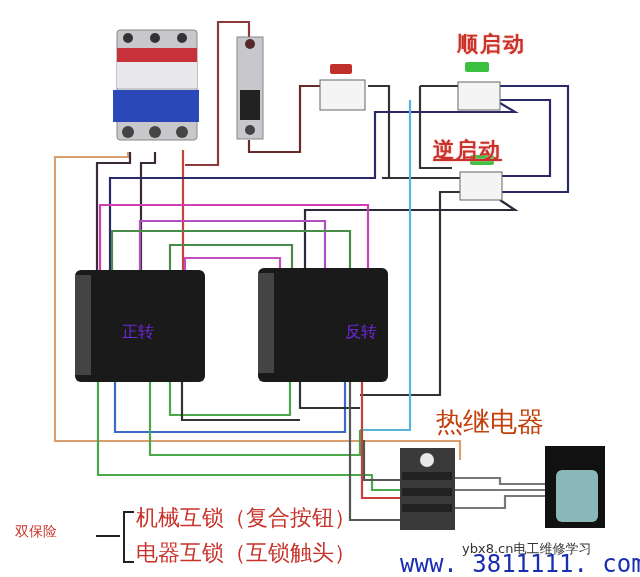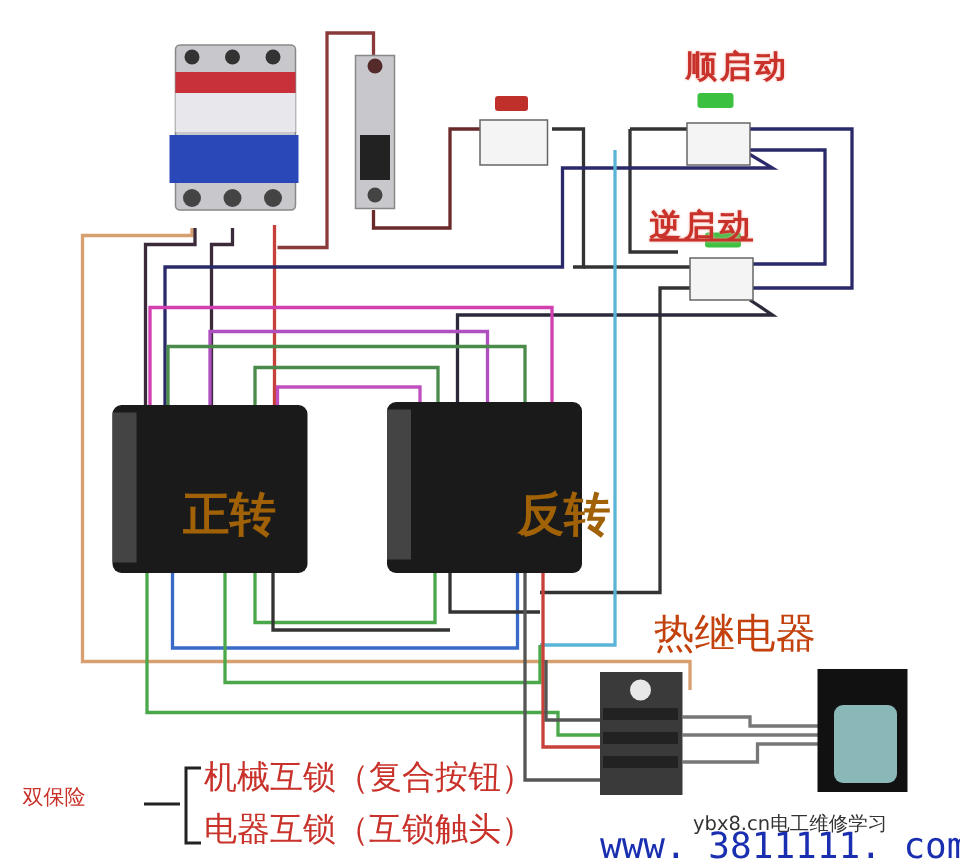--- a/index.html
+++ b/index.html
@@ -1,20 +1,20 @@
 <!DOCTYPE html>
 <html><head>
 <meta charset="utf-8">
 <style>
   html,body{margin:0;padding:0;background:#fff;}
   body{width:640px;height:577px;position:relative;overflow:hidden;font-family:"DejaVu Sans",sans-serif;}
   svg.wires{position:absolute;left:0;top:0;}
   .lbl{position:absolute;white-space:nowrap;}
   .red-title{color:#c8322a;font-weight:bold;font-size:21px;letter-spacing:2px;text-shadow:0 0 2px #f4b0a8;}
-  .contactor-label{color:#a16207;font-size:31px;font-weight:bold;}
+  .contactor-label{color:#6d28d9;font-size:16px;font-weight:normal;}
   .relay-label{color:#c2410c;font-size:27px;}
   .note{color:#c8322a;font-size:22px;}
   .url{color:#1a2fb0;font-family:"DejaVu Sans Mono","Liberation Mono",monospace;font-size:24px;}
   .wm{color:#333;font-size:13px;}
 </style>
 </head>
 <body>
 
 <svg class="wires" width="640" height="577">
 

